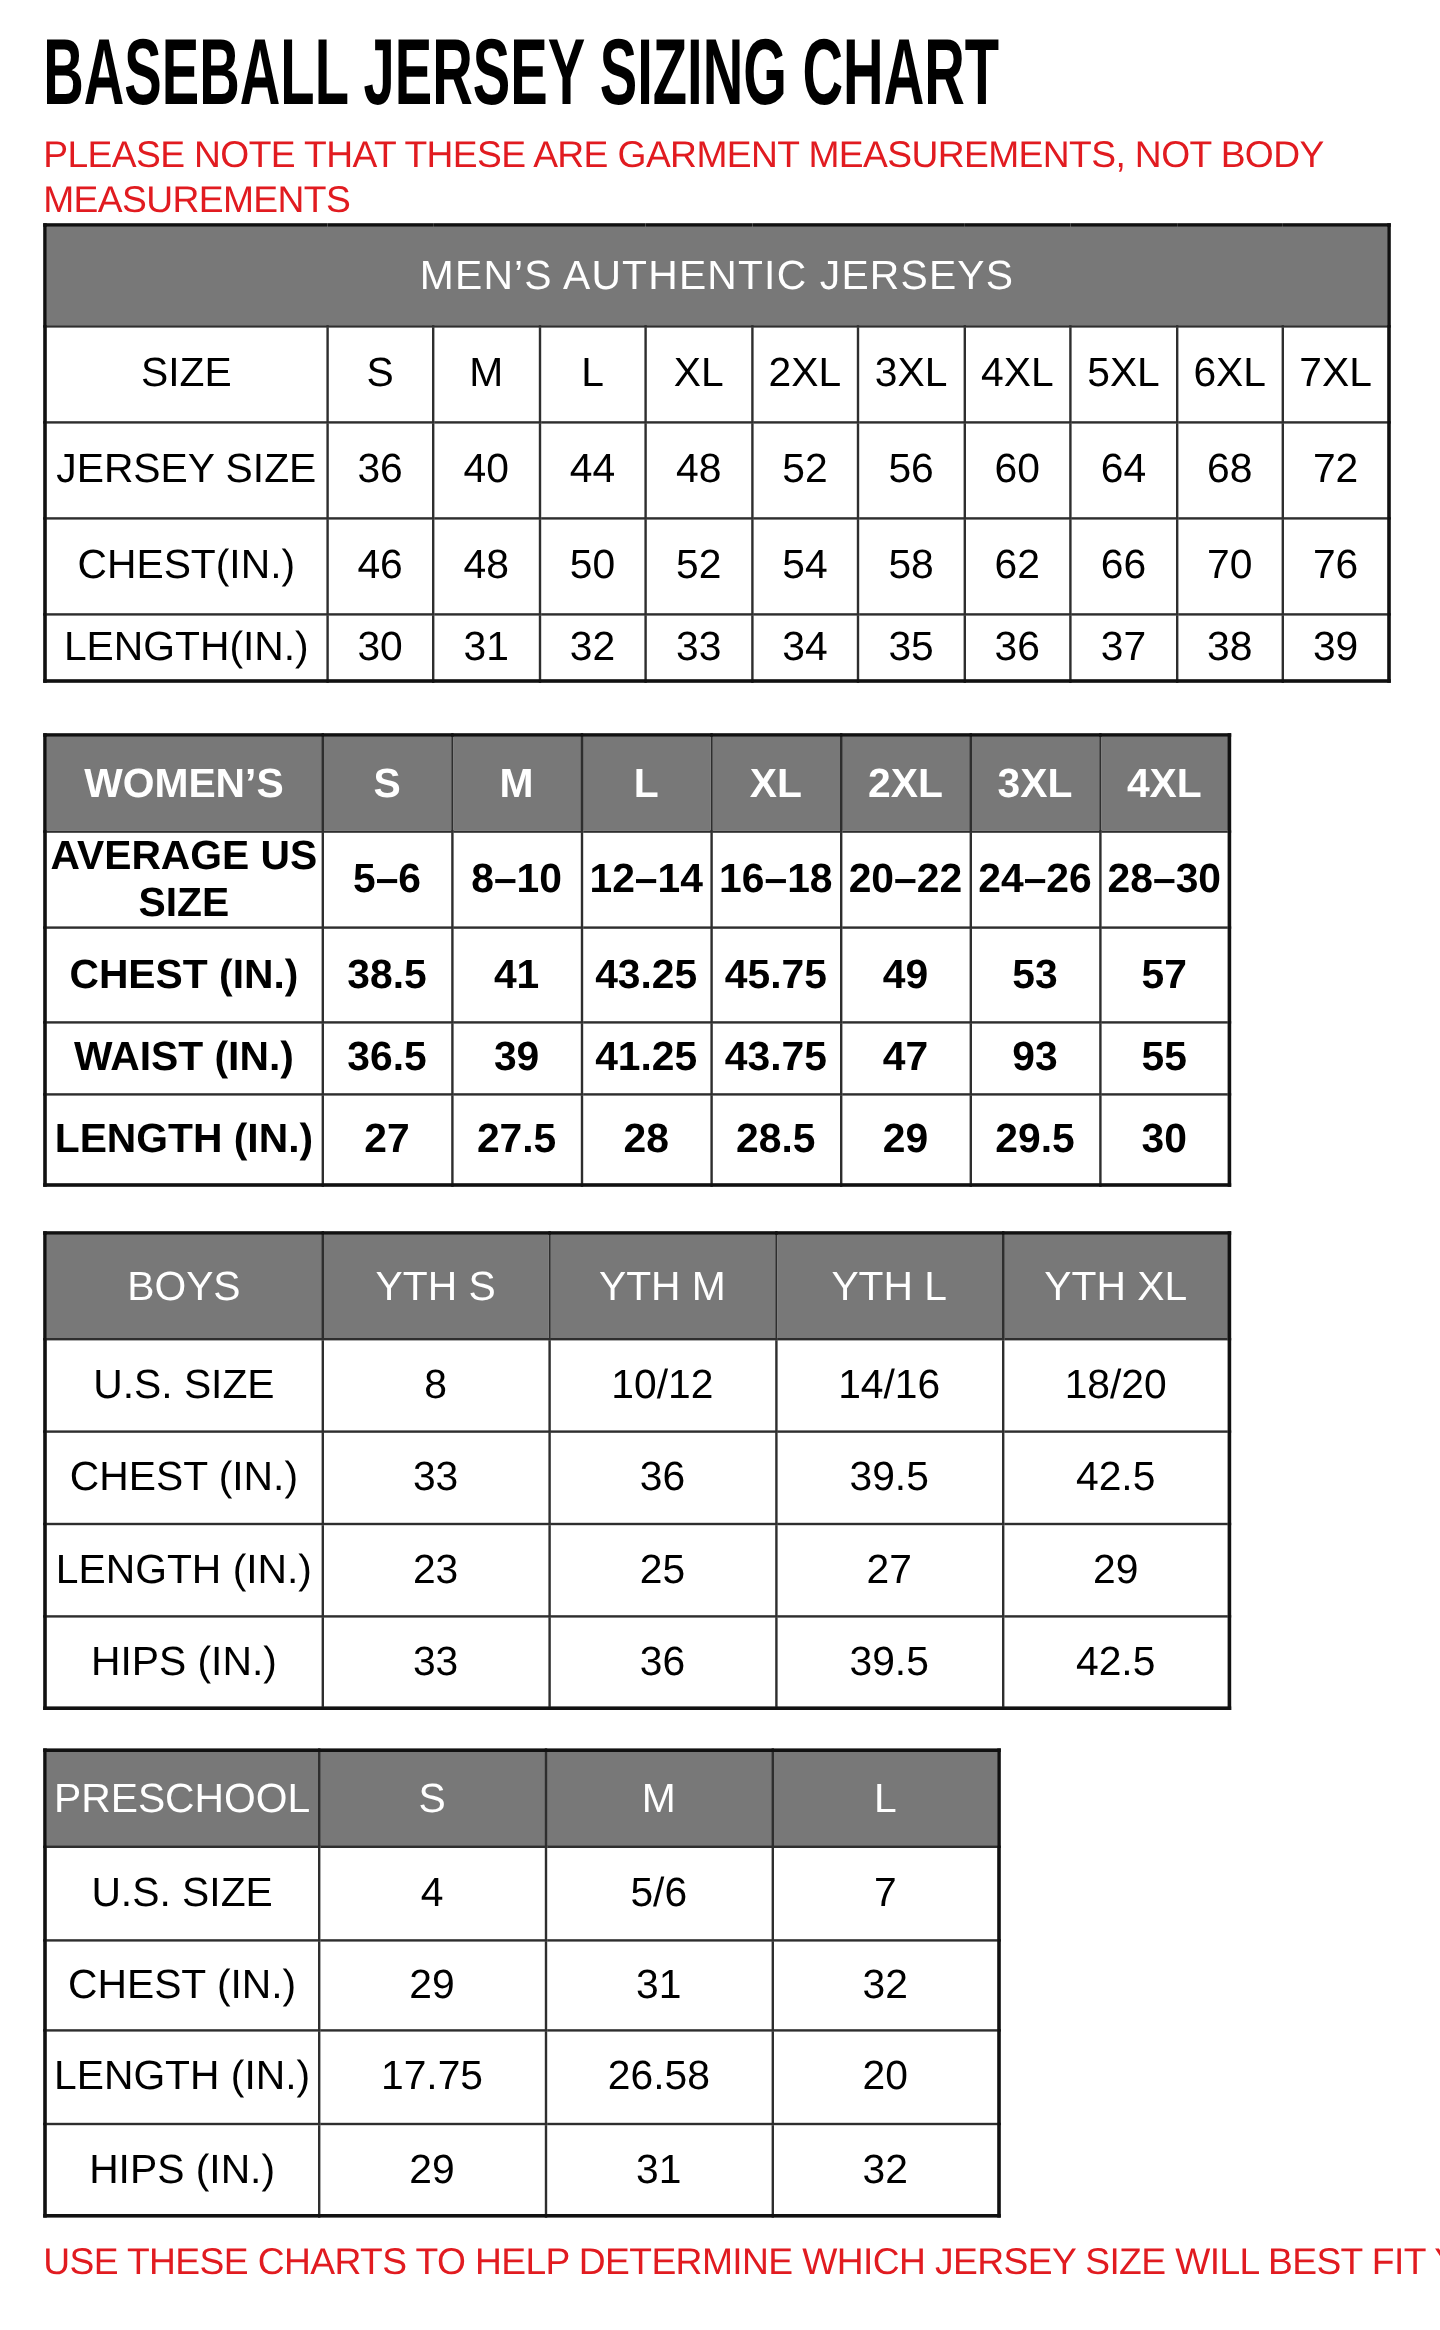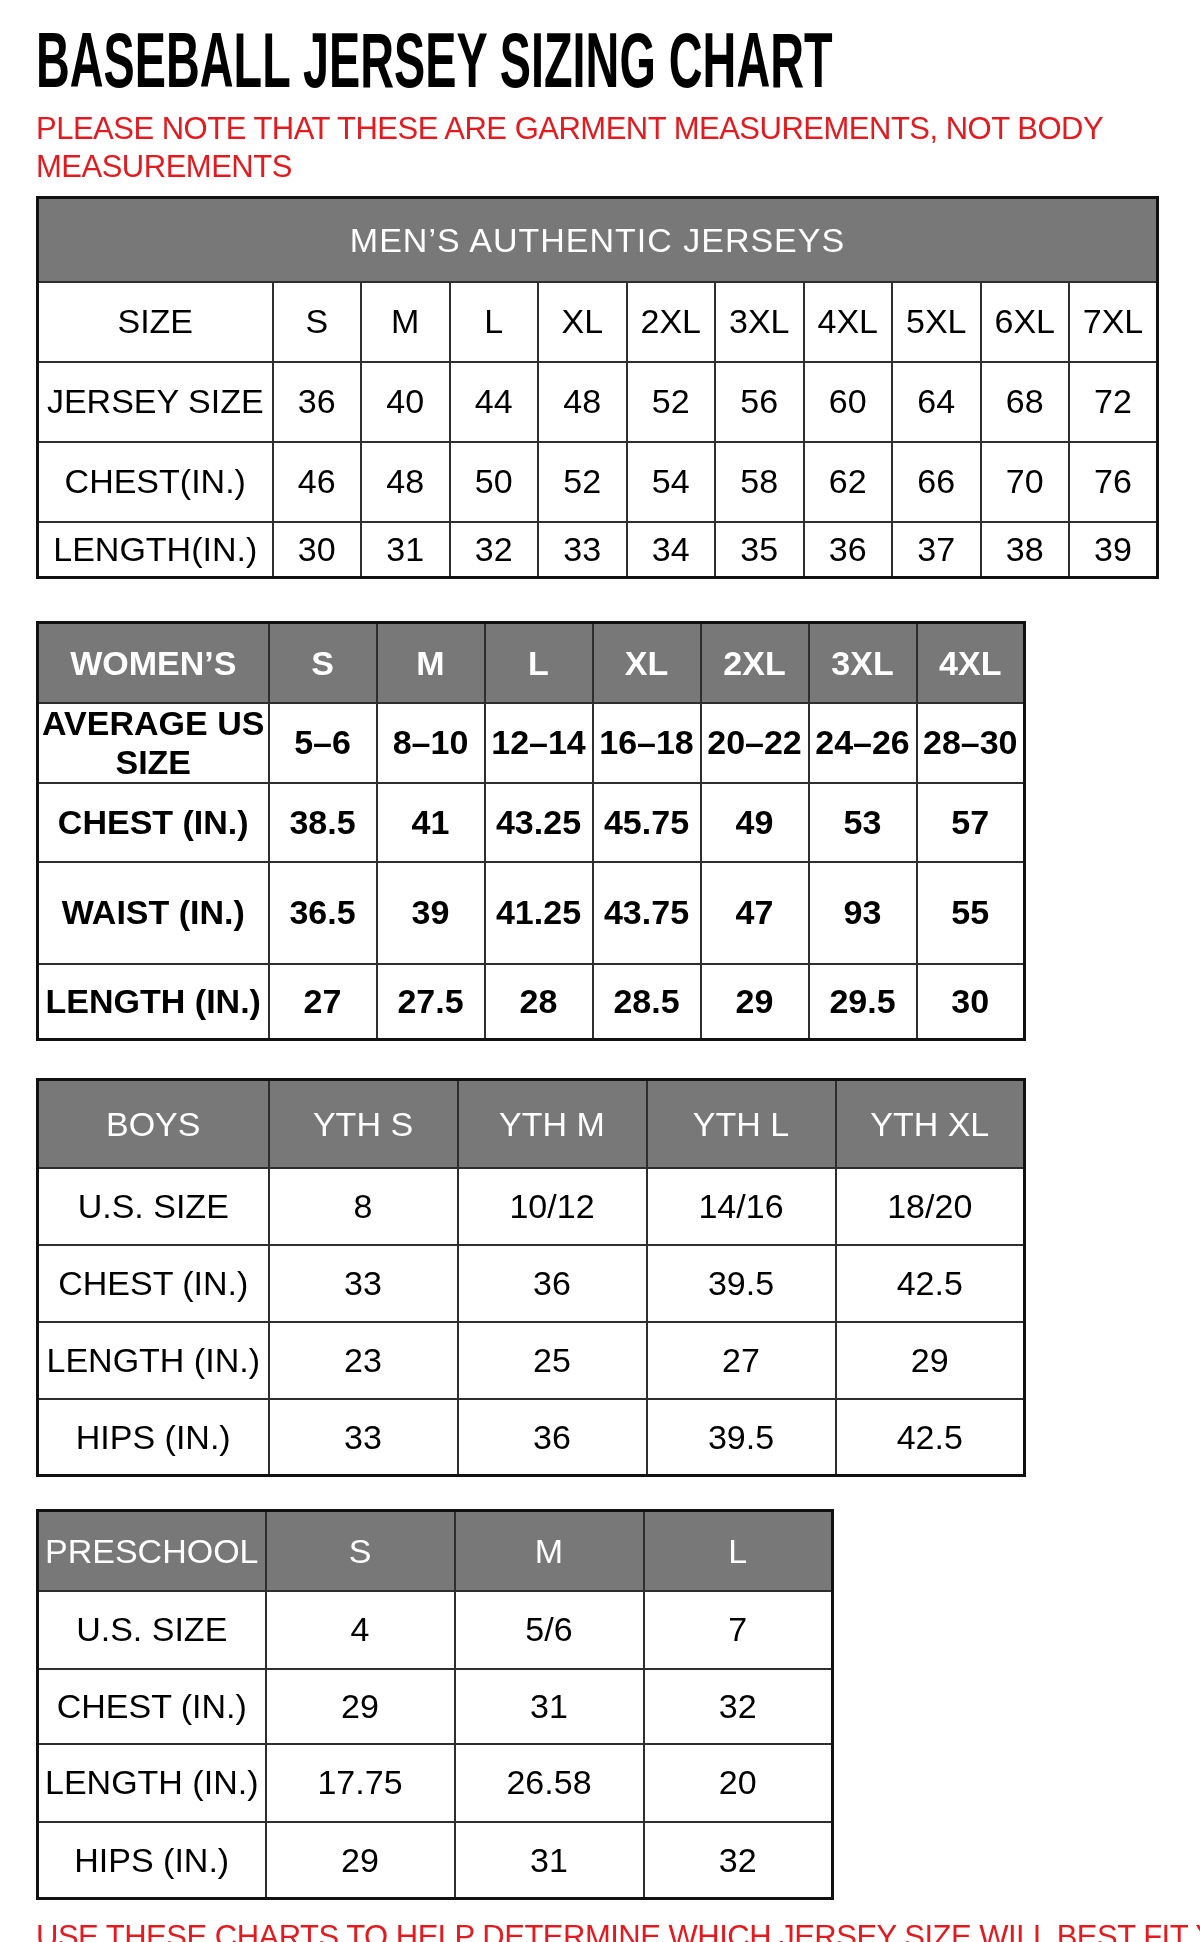--- a/index.html
+++ b/index.html
@@ -43,21 +43,21 @@
     font-size:40px; letter-spacing:1px;
     border-bottom:3px solid #111;
   }
   td.ghead {
     background:#787878; color:#fff;
     border-right:3px solid #fff;
     border-bottom:3px solid #111;
   }
   td.ghead:last-child { border-right:2px solid #2e2e2e; }
 
-  .mens      { margin-top:10px; }
+  .mens      { }
   .womens    { margin-top:42px;font-weight:bold; }
   .boys      { margin-top:37px; }
   .preschool { margin-top:32px; }
 </style>
 </head>
 <body>
 
 <div class="page">
 
   <div class="title">BASEBALL JERSEY SIZING CHART</div>
@@ -173,21 +173,21 @@
     <tr style="height:79px">
       <td>CHEST (IN.)</td>
       <td>38.5</td>
       <td>41</td>
       <td>43.25</td>
       <td>45.75</td>
       <td>49</td>
       <td>53</td>
       <td>57</td>
     </tr>
-    <tr style="height:102px">
+    <tr style="height:60px">
       <td>WAIST (IN.)</td>
       <td>36.5</td>
       <td>39</td>
       <td>41.25</td>
       <td>43.75</td>
       <td>47</td>
       <td>93</td>
       <td>55</td>
     </tr>
     <tr style="height:76px">

